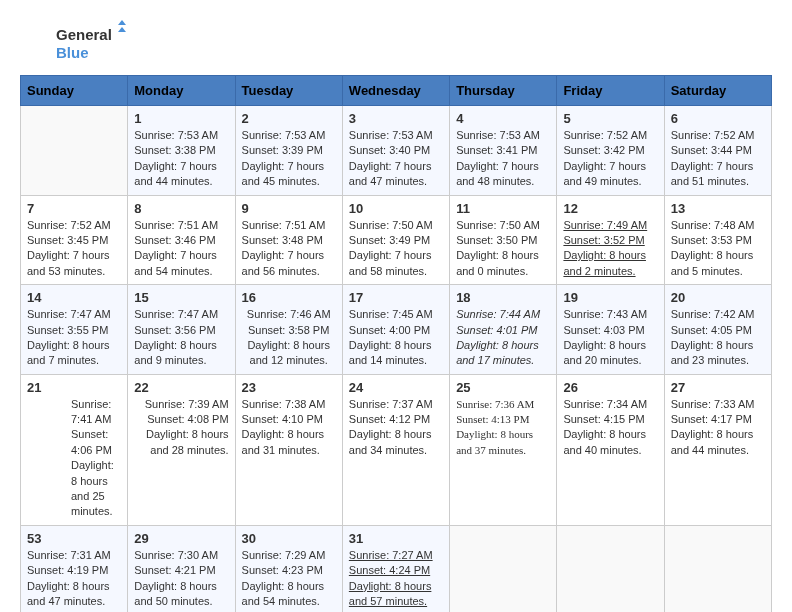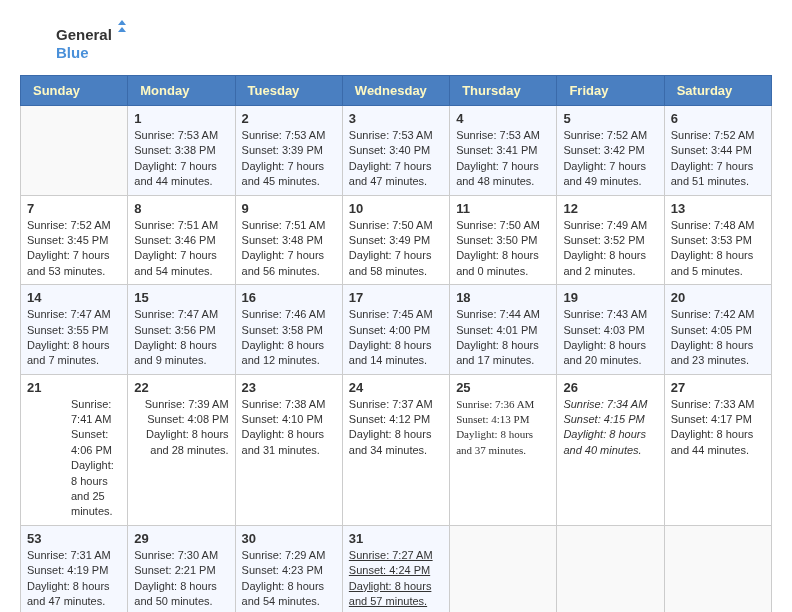--- a/index.html
+++ b/index.html
@@ -34,22 +34,22 @@
       font-size: 16px;
       color: #555;
     }
     table {
       width: 100%;
       border-collapse: collapse;
       font-size: 11px;
     }
     thead tr th {
       background-color: #4a7fc1;
-      color: #fef9c3;
-      padding: 7px 12px;
+      color: #000000;
+      padding: 7px 6px;
       text-align: left;
       font-size: 13px;
       font-weight: bold;
       border: 1px solid #3a6aaa;
     }
     tbody tr td {
       border: 1px solid #ccc;
       vertical-align: top;
       padding: 5px 6px;
       height: 80px;
@@ -185,21 +185,21 @@
         </td>
         <td>
           <span class="day-number">11</span>
           <div class="day-info" style="white-space: pre-line;">Sunrise: 7:50 AM
 Sunset: 3:50 PM
 Daylight: 8 hours
 and 0 minutes.</div>
         </td>
         <td>
           <span class="day-number">12</span>
-          <div class="day-info" style="white-space: pre-line;">Sunrise: 7:49 AM
+          <div class="day-info" style="white-space: pre-line; text-decoration: underline;">Sunrise: 7:49 AM
 Sunset: 3:52 PM
 Daylight: 8 hours
 and 2 minutes.</div>
         </td>
         <td>
           <span class="day-number">13</span>
           <div class="day-info" style="white-space: pre-line;">Sunrise: 7:48 AM
 Sunset: 3:53 PM
 Daylight: 8 hours
 and 5 minutes.</div>
@@ -215,35 +215,35 @@
         </td>
         <td>
           <span class="day-number">15</span>
           <div class="day-info" style="white-space: pre-line;">Sunrise: 7:47 AM
 Sunset: 3:56 PM
 Daylight: 8 hours
 and 9 minutes.</div>
         </td>
         <td>
           <span class="day-number">16</span>
-          <div class="day-info" style="white-space: pre-line;">Sunrise: 7:46 AM
+          <div class="day-info" style="white-space: pre-line; text-align: center;">Sunrise: 7:46 AM
 Sunset: 3:58 PM
 Daylight: 8 hours
 and 12 minutes.</div>
         </td>
         <td>
           <span class="day-number">17</span>
           <div class="day-info" style="white-space: pre-line;">Sunrise: 7:45 AM
 Sunset: 4:00 PM
 Daylight: 8 hours
 and 14 minutes.</div>
         </td>
         <td>
           <span class="day-number">18</span>
-          <div class="day-info" style="white-space: pre-line;">Sunrise: 7:44 AM
+          <div class="day-info" style="white-space: pre-line; font-style: italic;">Sunrise: 7:44 AM
 Sunset: 4:01 PM
 Daylight: 8 hours
 and 17 minutes.</div>
         </td>
         <td>
           <span class="day-number">19</span>
           <div class="day-info" style="white-space: pre-line;">Sunrise: 7:43 AM
 Sunset: 4:03 PM
 Daylight: 8 hours
 and 20 minutes.</div>
@@ -287,21 +287,21 @@
         </td>
         <td>
           <span class="day-number">25</span>
           <div class="day-info" style="white-space: pre-line; font-family: Liberation Serif, serif;">Sunrise: 7:36 AM
 Sunset: 4:13 PM
 Daylight: 8 hours
 and 37 minutes.</div>
         </td>
         <td>
           <span class="day-number">26</span>
-          <div class="day-info" style="white-space: pre-line; font-style: italic;">Sunrise: 7:34 AM
+          <div class="day-info" style="white-space: pre-line;">Sunrise: 7:34 AM
 Sunset: 4:15 PM
 Daylight: 8 hours
 and 40 minutes.</div>
         </td>
         <td>
           <span class="day-number">27</span>
           <div class="day-info" style="white-space: pre-line;">Sunrise: 7:33 AM
 Sunset: 4:17 PM
 Daylight: 8 hours
 and 44 minutes.</div>
@@ -311,21 +311,21 @@
         <td>
           <span class="day-number">53</span>
           <div class="day-info" style="white-space: pre-line;">Sunrise: 7:31 AM
 Sunset: 4:19 PM
 Daylight: 8 hours
 and 47 minutes.</div>
         </td>
         <td>
           <span class="day-number">29</span>
           <div class="day-info" style="white-space: pre-line;">Sunrise: 7:30 AM
-Sunset: 2:21 PM
+Sunset: 4:21 PM
 Daylight: 8 hours
 and 50 minutes.</div>
         </td>
         <td>
           <span class="day-number">30</span>
           <div class="day-info" style="white-space: pre-line;">Sunrise: 7:29 AM
 Sunset: 4:23 PM
 Daylight: 8 hours
 and 54 minutes.</div>
         </td>

